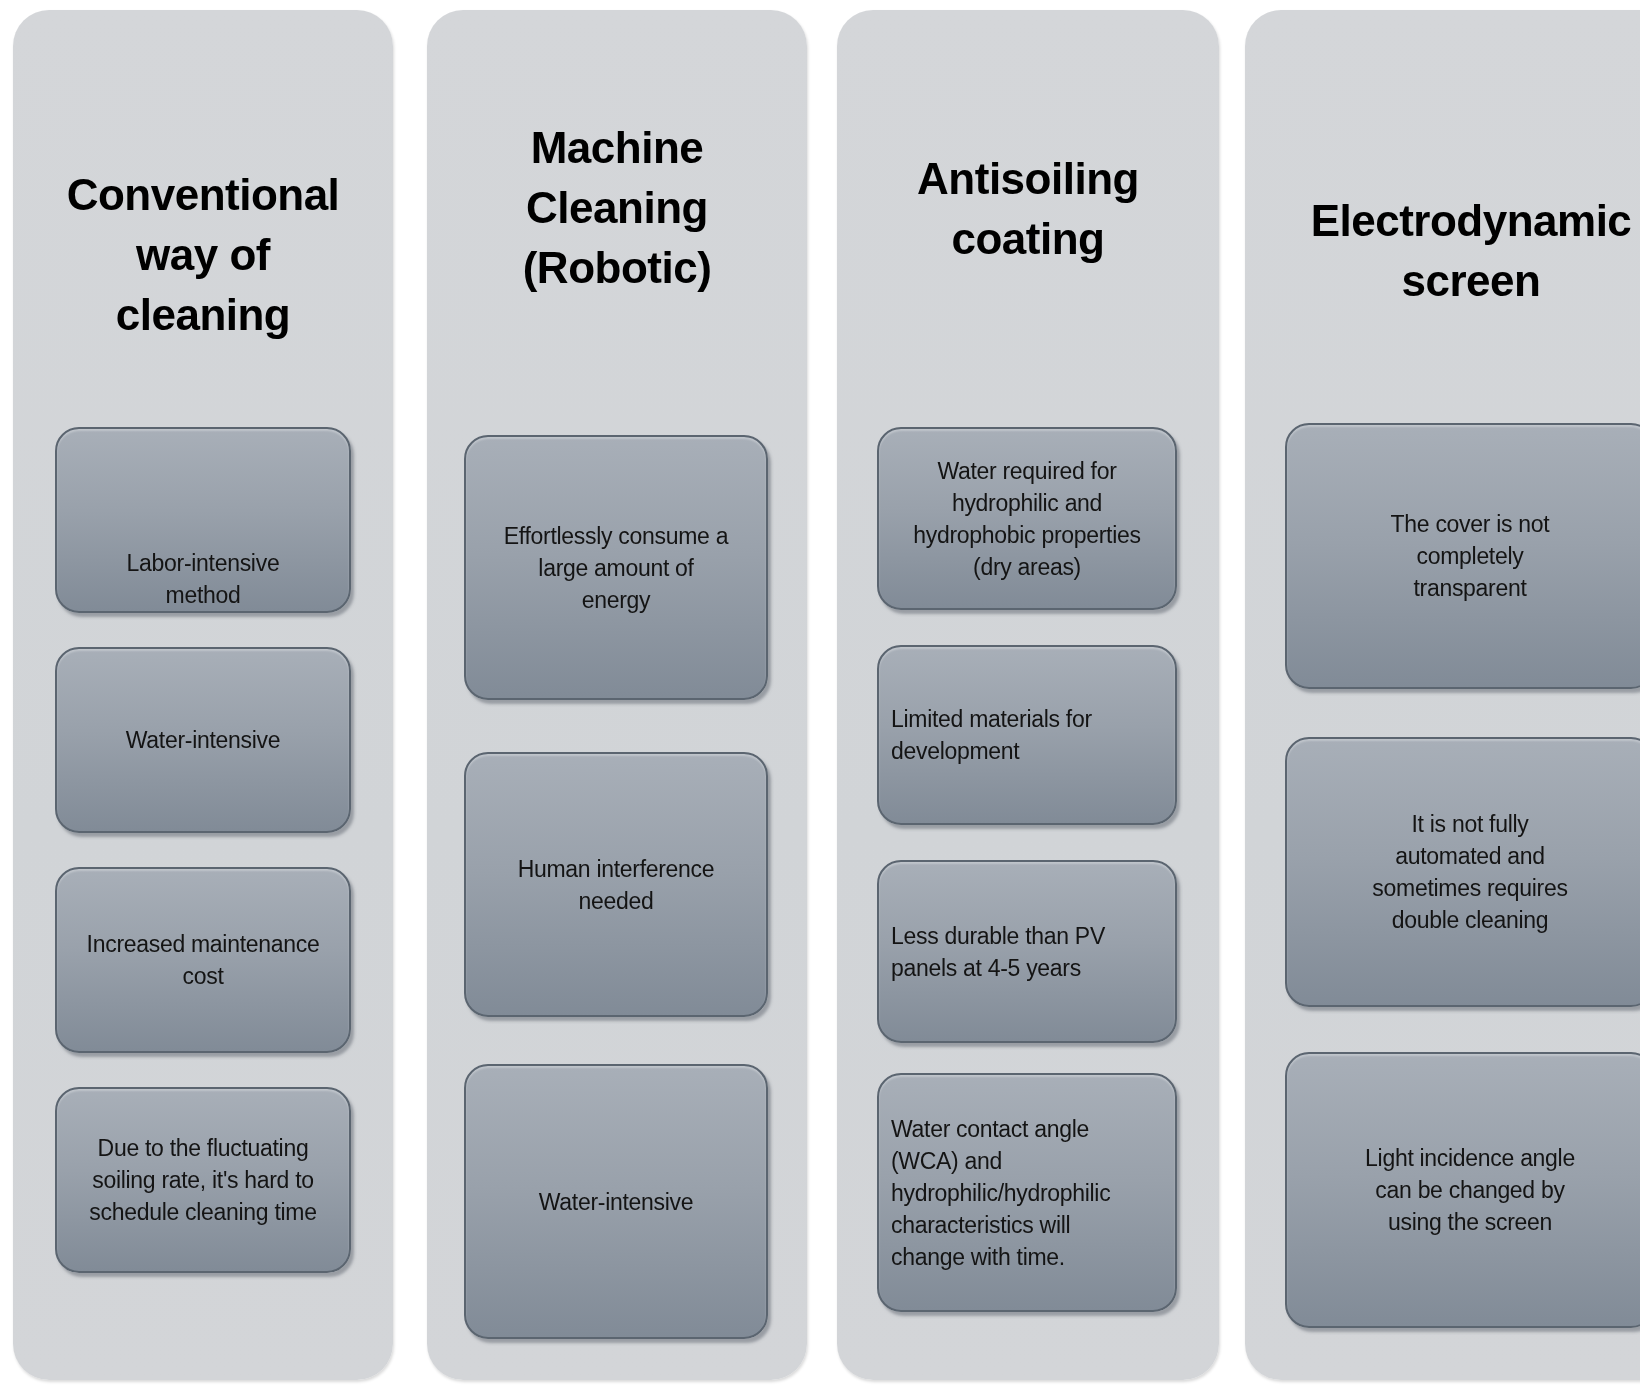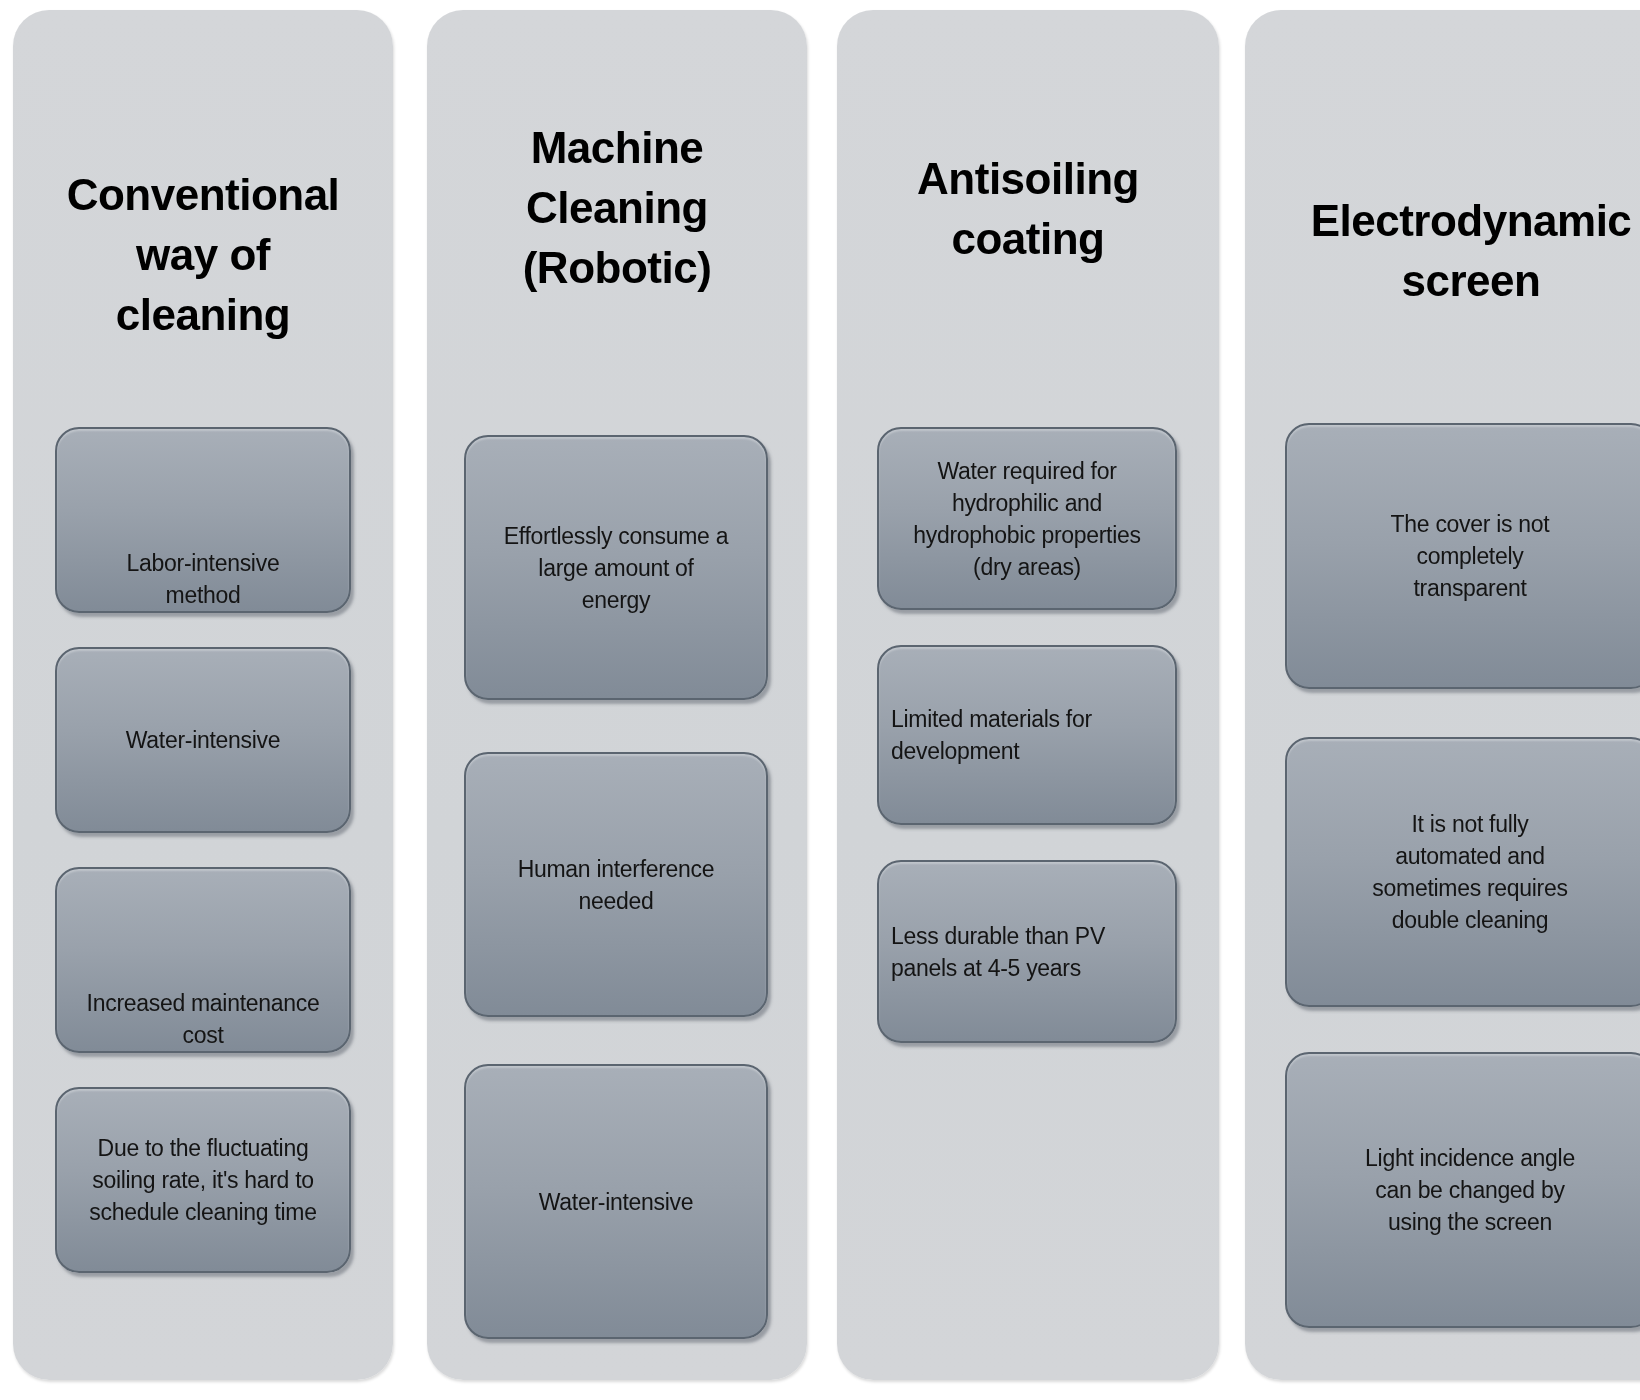--- a/index.html
+++ b/index.html
@@ -57,21 +57,21 @@
     text-align:center;
     white-space:pre-line;
   }
   .box.left{padding:8px 12px;}
   .box.left .txt{text-align:left;}
 
   
   #col1 .box{left:42px;right:42px;}
   #col1 .b1{top:417px;height:186px;align-items:flex-end;}
   #col1 .b2{top:637px;height:186px;}
-  #col1 .b3{top:857px;height:186px;align-items:flex-end;}
+  #col1 .b3{top:857px;height:186px;}
   #col1 .b4{top:1077px;height:186px;}
 
   
   #col2 .box{left:37px;right:39px;margin-top:12px;}
   #col2 .b1{top:413px;height:265px;}
   #col2 .b2{top:730px;height:265px;}
   #col2 .b3{top:1042px;height:275px;}
 
   
   #col3 .b1{top:417px;height:183px;}
@@ -137,20 +137,27 @@
 (dry areas)</div>
   </div>
   <div class="box b2 left">
     <div class="txt">Limited materials for
 development</div>
   </div>
   <div class="box b3 left">
     <div class="txt">Less durable than PV
 panels at 4-5 years</div>
   </div>
+  <div class="box b4 left">
+    <div class="txt">Water contact angle
+(WCA) and
+hydrophilic/hydrophilic
+characteristics will
+change with time.</div>
+  </div>
 </div>
 
 <div id="col4" class="panel">
   <div class="title">Electrodynamic
 screen</div>
   <div class="box b1">
     <div class="txt">The cover is not
 completely
 transparent</div>
   </div>

